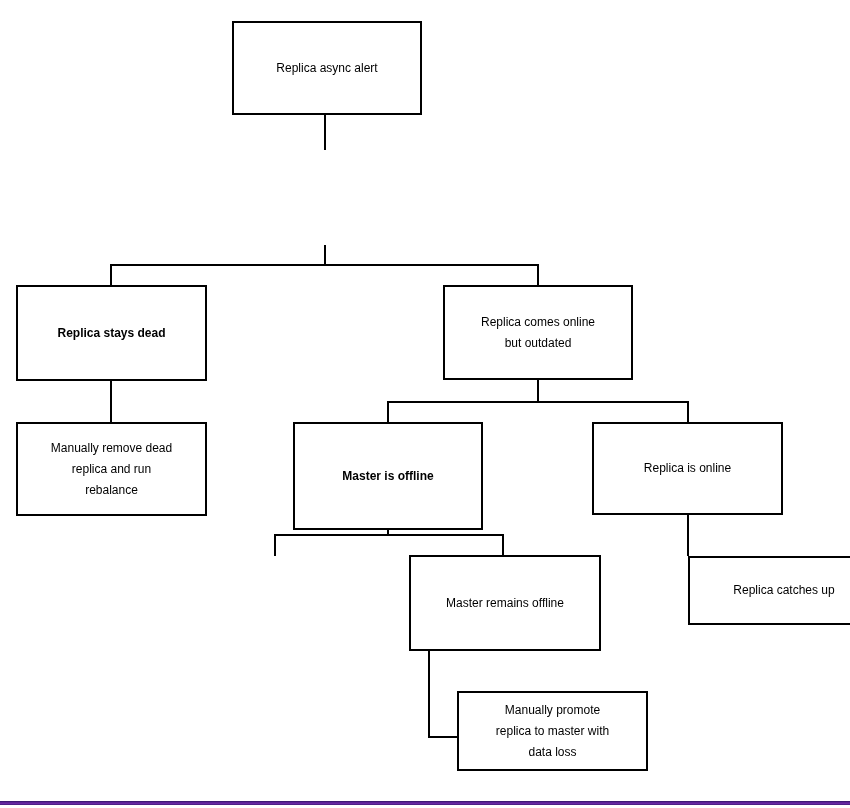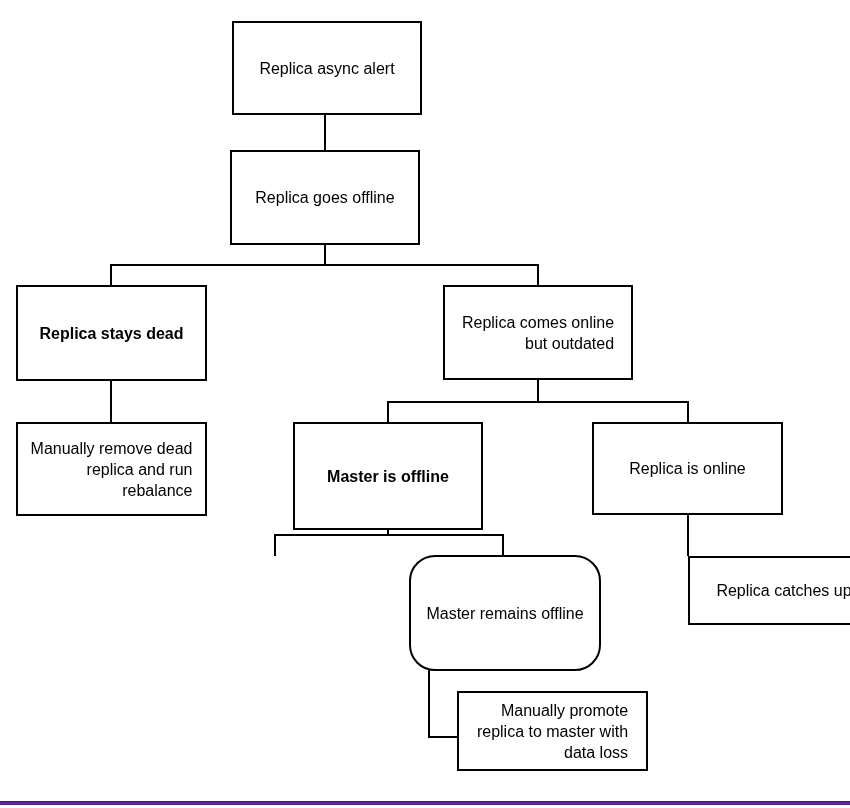--- a/index.html
+++ b/index.html
@@ -22,25 +22,24 @@
     border: 2px solid #000000;
     display: flex;
     align-items: center;
     justify-content: center;
     text-align: center;
     z-index: 2;
   }
   .node-label {
     display: block;
     white-space: pre-line;
-    font-size: 16px;
+    font-size: 12px;
     line-height: 21px;
     color: #000000;
     padding: 0 4px;
-    text-align: right;
   }
   .edge {
     position: absolute;
     background: #000000;
     z-index: 1;
   }
   .edge.v { width: 2px; }
   .edge.h { height: 2px; }
   .bottom-bar {
     position: absolute;
@@ -54,23 +53,20 @@
 </style>
 </head>
 <body>
 
 <div id="canvas">
 
   <div class="node" style="left:232px; top:21px;  width:190px; height:94px;">
     <span class="node-label">Replica async alert</span>
   </div>
 
-  <div class="node" style="left:230px; top:150px; width:190px; height:95px;">
-    <span class="node-label">Replica goes offline</span>
-  </div>
 
   <div class="node" style="left:16px;  top:285px; width:191px; height:96px;font-weight:bold;">
     <span class="node-label">Replica stays dead</span>
   </div>
 
   <div class="node" style="left:443px; top:285px; width:190px; height:95px;">
     <span class="node-label">Replica comes online
 but outdated</span>
   </div>
 
@@ -82,21 +78,21 @@
 
   <div class="node" style="left:293px; top:422px; width:190px; height:108px;font-weight:bold;">
     <span class="node-label">Master is offline</span>
   </div>
 
   <div class="node" style="left:592px; top:422px; width:191px; height:93px;">
     <span class="node-label">Replica is online</span>
   </div>
 
 
-  <div class="node" style="left:409px; top:555px; width:192px; height:116px;border-radius:26px;">
+  <div class="node" style="left:409px; top:555px; width:192px; height:96px;">
     <span class="node-label">Master remains offline</span>
   </div>
 
   <div class="node" style="left:457px; top:691px; width:191px; height:80px;">
     <span class="node-label">Manually promote
 replica to master with
 data loss</span>
   </div>
 
   <div class="node" style="left:640px; top:556px; width:192px; height:69px;margin-left:48px;">

